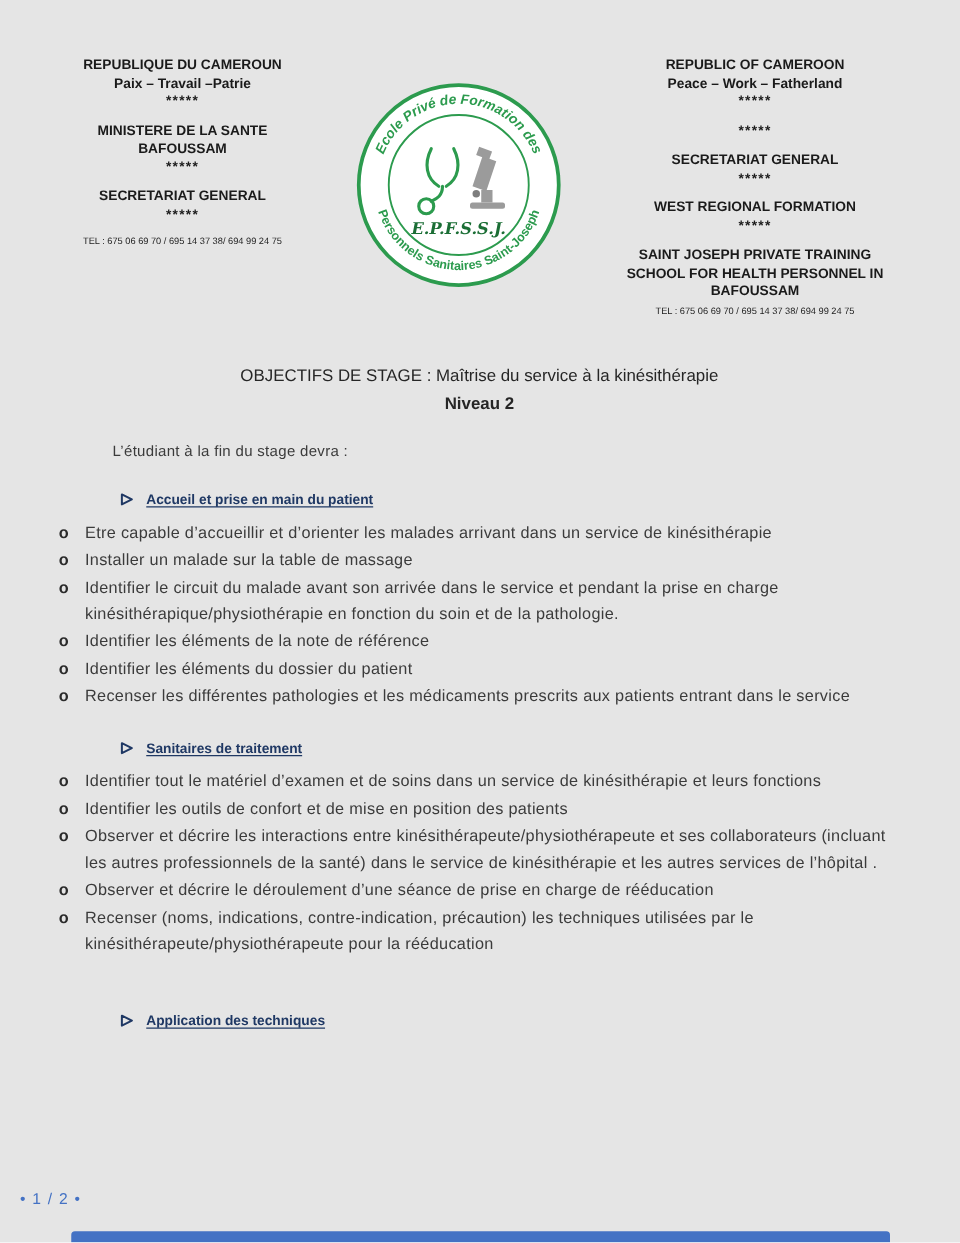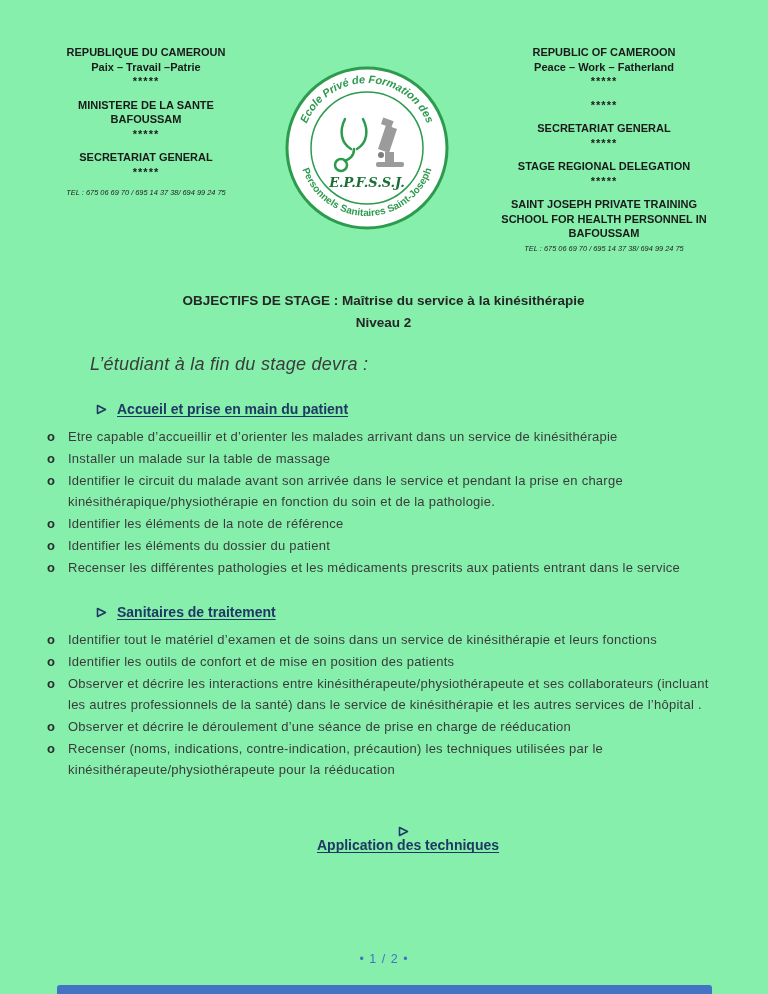--- a/index.html
+++ b/index.html
@@ -1,45 +1,45 @@
 <!DOCTYPE html>
 <html><head>
 <meta charset="utf-8">
 <style>
   * { margin:0; padding:0; box-sizing:border-box; }
   html,body { background:#ffffff; }
   .page{
-    width:768px; height:994px; position:relative; background:#86efac;
+    width:768px; height:994px; position:relative; background:#e5e5e5;
     font-family:"Liberation Sans", sans-serif; color:#3b3b3b;
     padding:45px 48px 0 47px; overflow:hidden;
   }
   
   .doc-header{ display:flex; justify-content:space-between; align-items:flex-start; }
   .hcol{ text-align:center; font-weight:bold; font-size:11px; line-height:1.32; color:#1a1a1a; }
   .h-left{ width:198px; }
   .h-right{ width:232px; }
   .grp{ margin-bottom:9px; }
   .stars{ letter-spacing:1px; }
-  .tel{ font-size:7.4px; font-weight:normal; white-space:nowrap; margin-top:3px; color:#222;font-style:italic; }
+  .tel{ font-size:7.4px; font-weight:normal; white-space:nowrap; margin-top:3px; color:#222; }
   .h-logo{ width:176px; padding-top:18px; display:flex; justify-content:center; }
   
   .title-block{ text-align:center; margin-top:40px; color:#262626; }
-  .doc-title{ font-size:13.5px; font-weight:bold; }
+  .doc-title{ font-size:13.5px; font-weight:normal; }
   .doc-subtitle{ font-size:13.5px; font-weight:bold; margin-top:7px; }
   
-  .intro{ margin:24px 0 0 43px; font-size:18px; letter-spacing:.25px;font-style:italic; }
-  .section-head{ margin:26px 0 9px 49px; font-size:14px; font-weight:bold; color:#1F3864; display:flex; align-items:center; }
+  .intro{ margin:24px 0 0 43px; font-size:12px; letter-spacing:.25px; }
+  .section-head{ margin:26px 0 9px 49px; font-size:11px; font-weight:bold; color:#1F3864; display:flex; align-items:flex-start; }
   .section-head .arrow{ display:inline-flex; margin-right:10px; }
   .section-head .txt{ text-decoration:underline; text-underline-offset:2px; }
   .bullet{ display:flex; font-size:13px; line-height:21px; letter-spacing:.25px; margin-top:1px; }
   .bullet .bm{ flex:0 0 21px; font-weight:bold; color:#2b2b2b; }
   .bullet .bt{ flex:1; }
-  .sec3{ margin-top:46px;flex-direction:column; }
-  
-  .page-number{ position:absolute; left:0; right:0; bottom:28px; text-align:center;
+  .sec3{ margin-top:46px; }
+  
+  .page-number{ position:absolute; left:16px; right:0; bottom:28px; 
                 color:#4472C4; font-size:12.5px; letter-spacing:1px; }
   .footer-rule{ position:absolute; left:57px; right:56px; bottom:0; height:9px;
                 background:#4472C4; border-radius:3px 3px 0 0; }
 </style>
 </head>
 <body>
 
 <div class="page">
 
   <header class="doc-header">
@@ -101,21 +101,21 @@
         <div class="stars">*****</div>
       </div>
       <div class="grp">
         <div class="stars">*****</div>
       </div>
       <div class="grp">
         <div>SECRETARIAT GENERAL</div>
         <div class="stars">*****</div>
       </div>
       <div class="grp">
-        <div>STAGE REGIONAL DELEGATION</div>
+        <div>WEST REGIONAL FORMATION</div>
         <div class="stars">*****</div>
       </div>
       <div>SAINT JOSEPH PRIVATE TRAINING SCHOOL FOR HEALTH PERSONNEL IN BAFOUSSAM</div>
       <div class="tel">TEL : 675 06 69 70 / 695 14 37 38/ 694 99 24 75</div>
     </div>
   </header>
 
   <div class="title-block">
     <div class="doc-title">OBJECTIFS DE STAGE : Maîtrise du service à la kinésithérapie</div>
     <div class="doc-subtitle">Niveau 2</div>

